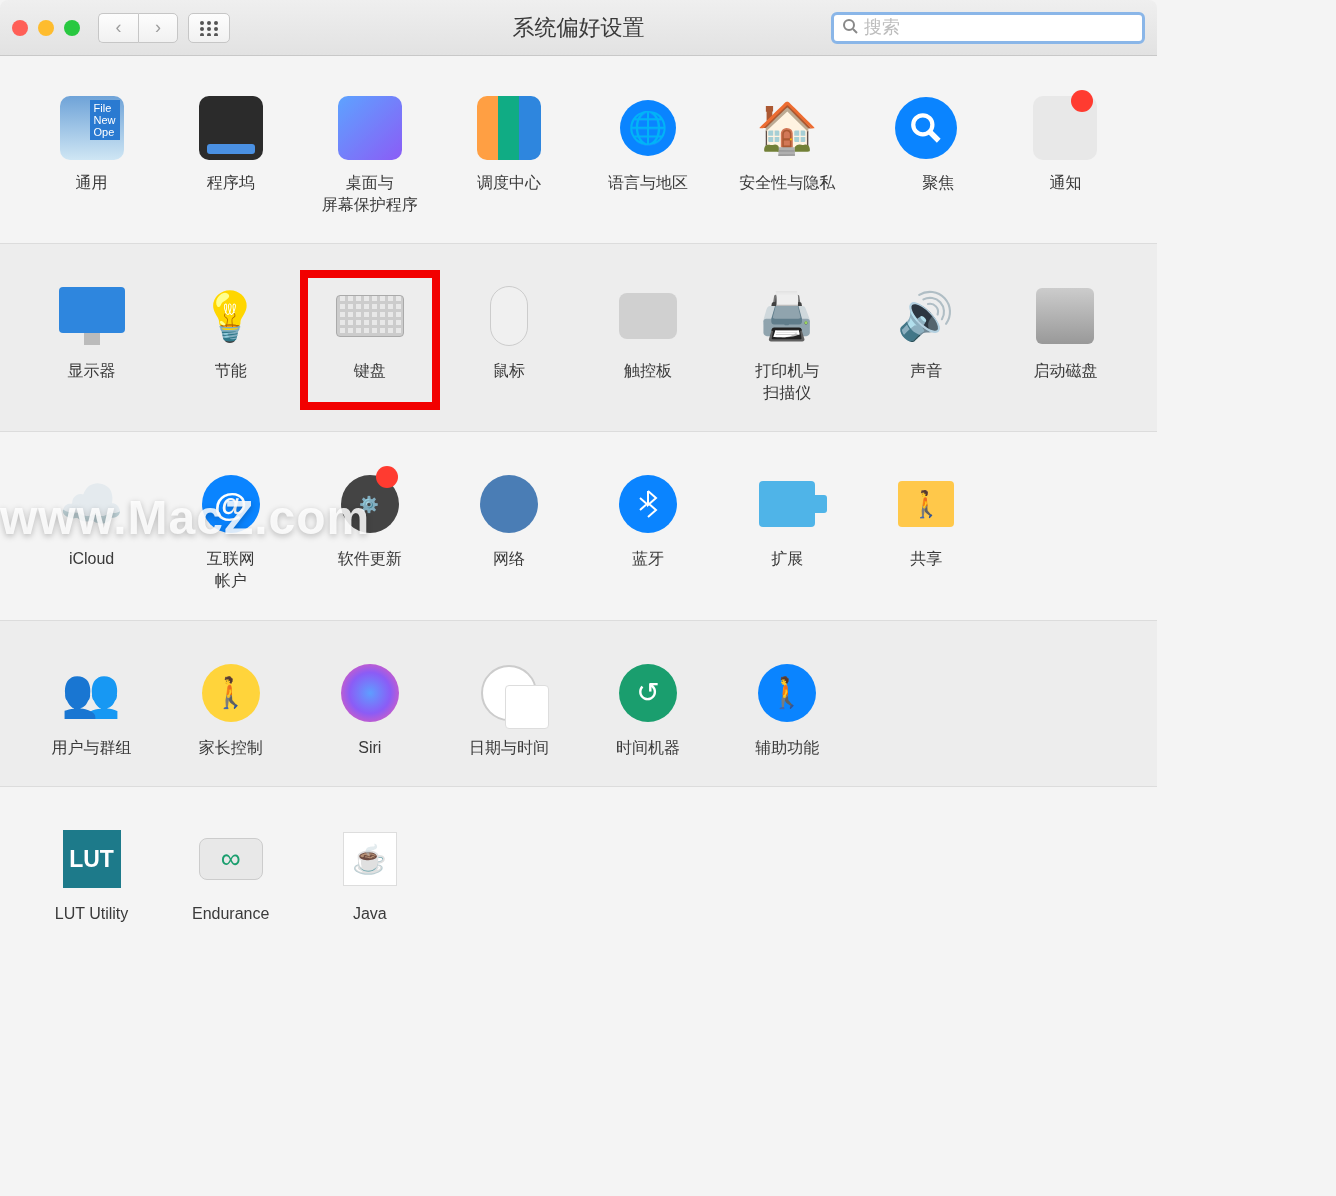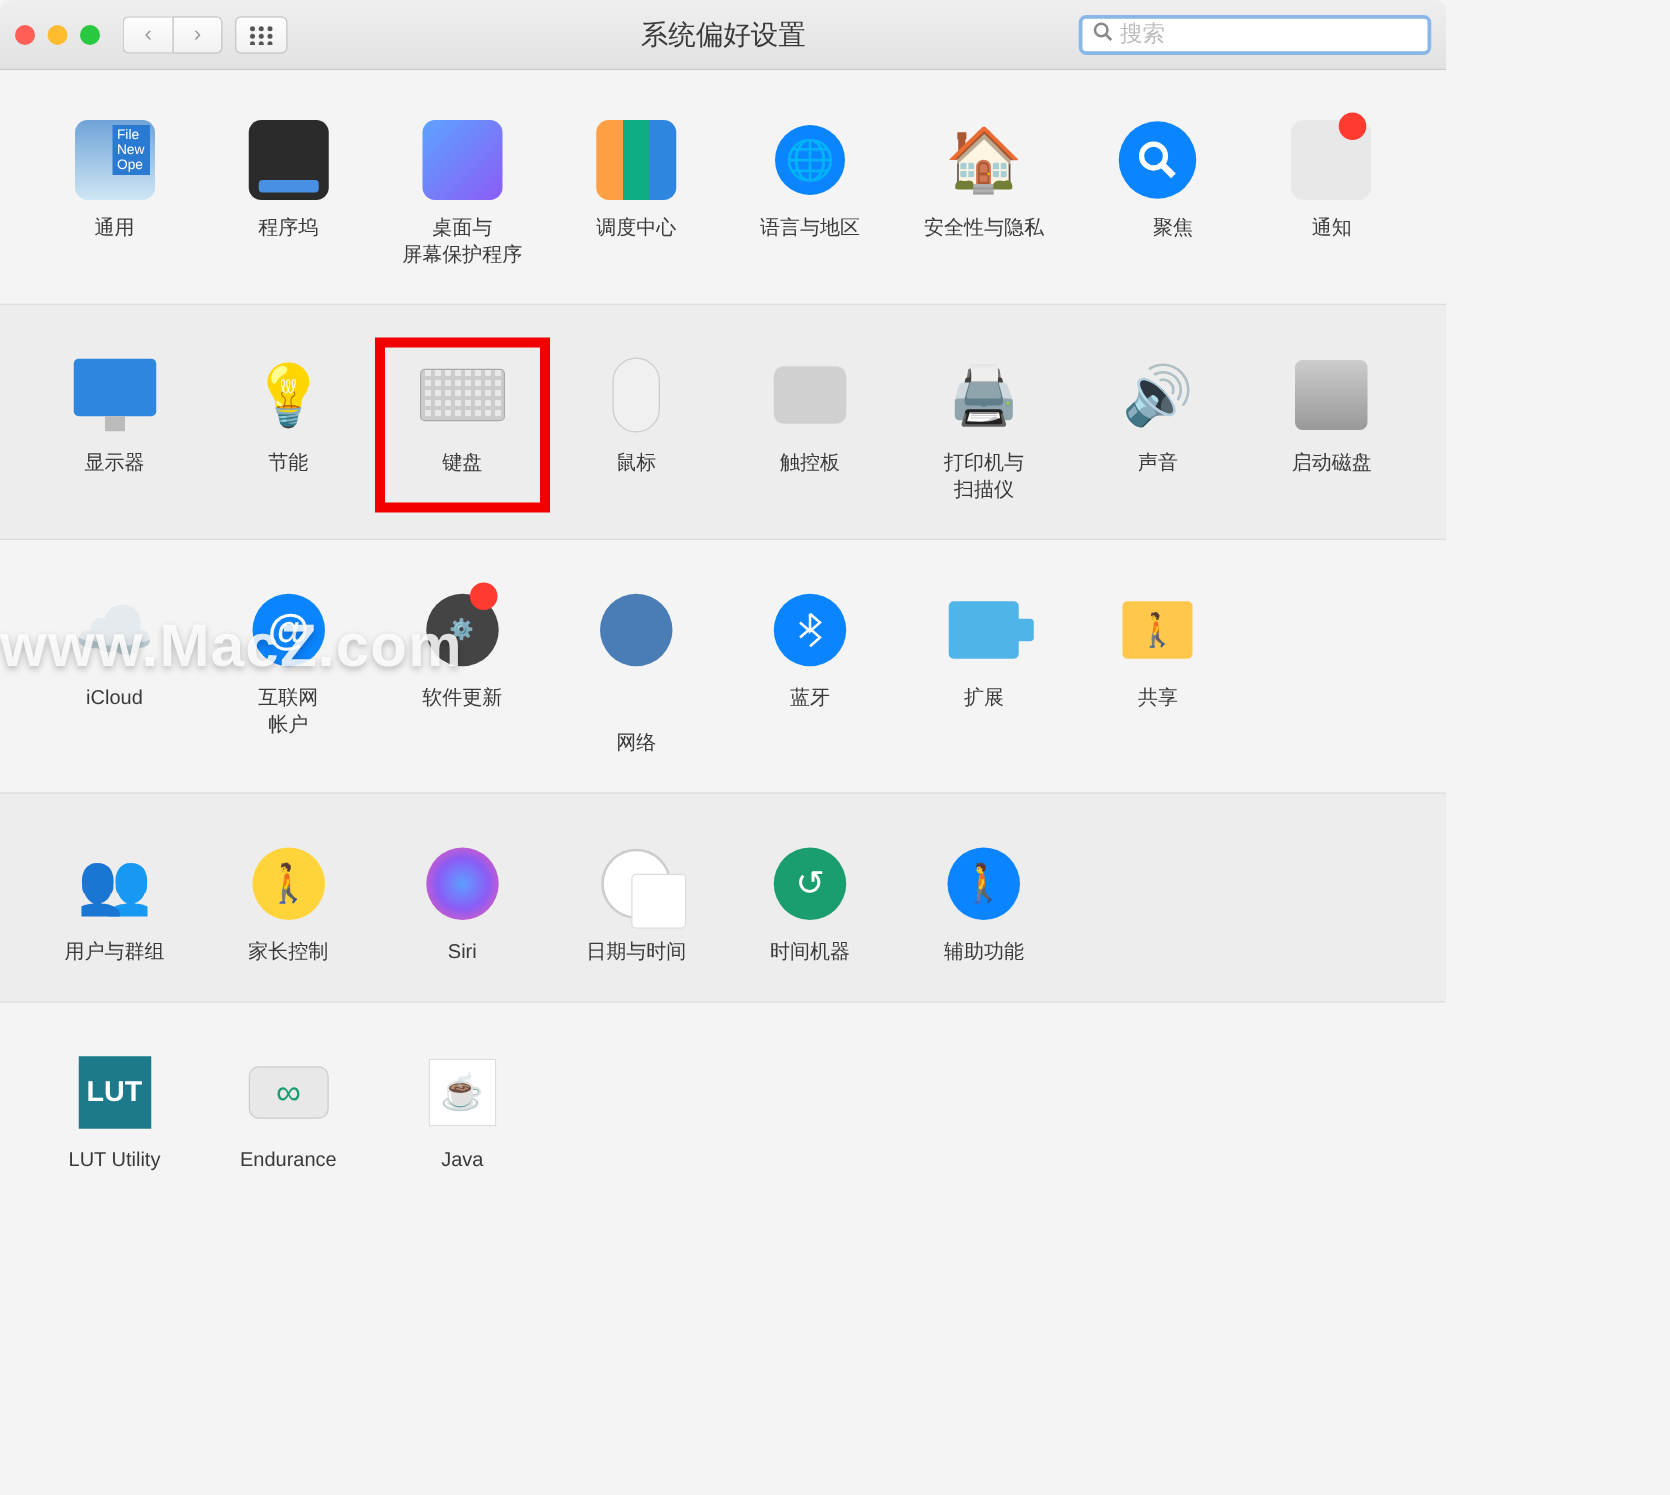--- a/index.html
+++ b/index.html
@@ -46,21 +46,21 @@
   background: linear-gradient(#fdfdfd,#f1f1f1);
   border: 1px solid #c6c6c6; border-radius: 5px;
   display: flex; align-items: center; justify-content: center;
 }
 .title {
   position: absolute; left: 0; right: 0;
   text-align: center; font-size: 22px; color: #3a3a3a;
   pointer-events: none;
 }
 .search {
-  margin-left: auto; width: 282px; height: 32px;
+  margin-left: auto; width: 314px; height: 32px;
   border: 3px solid #8ab6e8;
   background: #fff; border-radius: 6px;
   display: flex; align-items: center; padding: 0 8px;
 }
 .search-icon { color: #888; margin-right: 6px; }
 .search input {
   border: none; outline: none; font-size: 18px; width: 100%;
   color: #555; background: transparent;
 }
 .search input::placeholder { color: #bcbcbc; }
@@ -319,21 +319,21 @@
           <div class="pref-icon" style="position: relative;">
             <div class="ico-swupdate">⚙️</div>
             <div class="badge"></div>
           </div>
           <div class="pref-label" style="white-space: pre-line;">软件更新</div>
         </div>
         <div class="pref-item">
           <div class="pref-icon">
             <div class="ico-network"></div>
           </div>
-          <div class="pref-label" style="white-space: pre-line; margin-top: 36px;">网络</div>
+          <div class="pref-label" style="white-space: pre-line;">网络</div>
         </div>
         <div class="pref-item">
           <div class="pref-icon">
             <div class="ico-bluetooth">
               <svg width="20" height="30" viewBox="0 0 20 30">
                 <path d="M10 2 L18 9 L10 16 L10 2 M10 28 L18 21 L10 14 M2 9 L10 16 M2 21 L10 14" stroke="#fff" stroke-width="2" fill="none"></path>
               </svg>
             </div>
           </div>
           <div class="pref-label" style="white-space: pre-line;">蓝牙</div>

